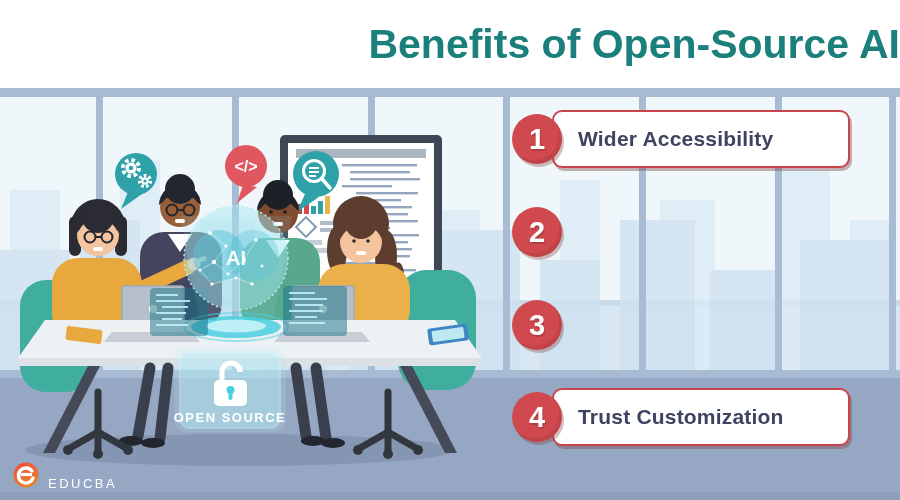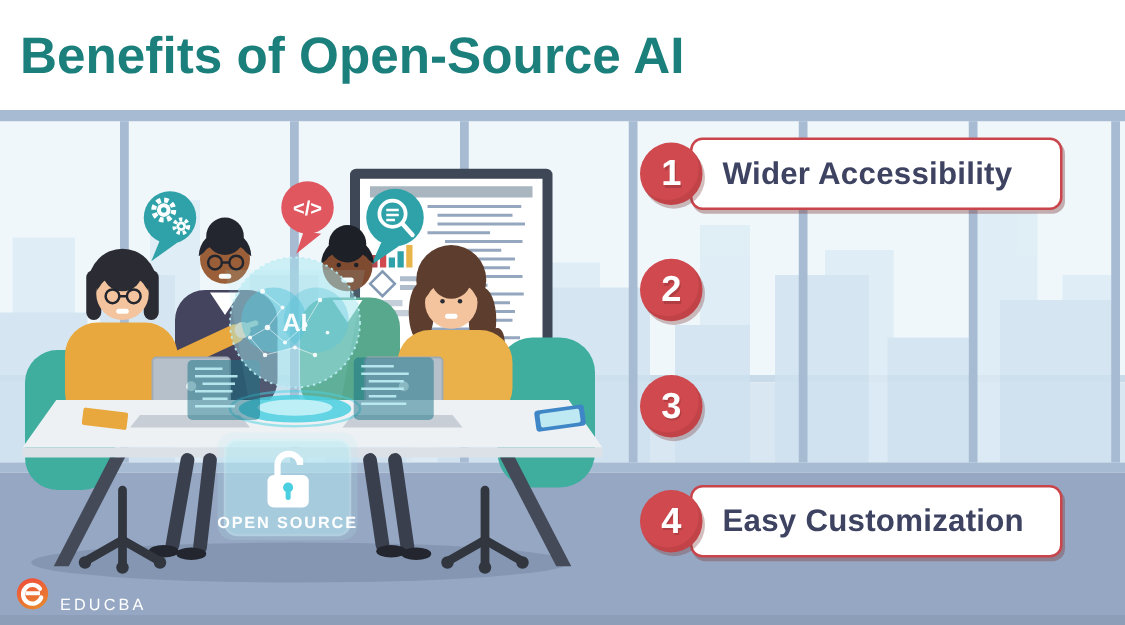--- a/index.html
+++ b/index.html
@@ -2,38 +2,38 @@
 <html><head>
 <meta charset="utf-8">
 <style>
   * { margin: 0; padding: 0; box-sizing: border-box; }
   body { font-family: "Liberation Sans", sans-serif; background: #e9e9e9; }
   #canvas {
     position: relative; width: 900px; height: 500px;
     background: #ffffff; overflow: hidden; outline: 1px solid #d9d9d9;
   }
   .header {
-    position: absolute; top: 0; left: 16px; right: 0; height: 88px;
-    background: #ffffff; display: flex; align-items: center; justify-content: flex-start;
+    position: absolute; top: 0; left: 0; right: 0; height: 88px;
+    background: #ffffff; display: flex; align-items: center; justify-content: flex-end;
   }
   .title {
     font-size: 41px; font-weight: bold; color: #1B7F7C; letter-spacing: 0px;
     font-family: "Liberation Sans", sans-serif;
   }
   #scene { position: absolute; top: 88px; left: 0; width: 900px; height: 412px; }
 
   .benefit-row { position: absolute; left: 512px; width: 338px; height: 58px; z-index: 5; }
   .benefit-box {
     position: absolute; left: 40px; top: 0; width: 298px; height: 58px;
     background: #ffffff; border: 2px solid #C9444B; border-radius: 10px;
     box-shadow: 2px 3px 0 rgba(128,66,66,0.40);
     display: flex; align-items: center; padding-left: 24px;
   }
   .benefit-label {
-    font-size: 25px; font-weight: bold; color: #3D4361; letter-spacing: 0.2px;
+    font-size: 21px; font-weight: bold; color: #3D4361; letter-spacing: 0.2px;
     white-space: nowrap;
   }
   .benefit-badge {
     position: absolute; left: 0; top: 4px; width: 50px; height: 50px;
     background: #D0494E; border-radius: 50%;
     display: flex; align-items: center; justify-content: center;
     box-shadow: 2px 3px 0 rgba(128,66,66,0.35), inset -3px -4px 0 rgba(0,0,0,0.07);
     z-index: 2;
   }
   .benefit-number {
@@ -380,21 +380,21 @@
       <span class="benefit-number">2</span>
     </div>
   </div>
   <div class="benefit-row row-3">
     <div class="benefit-badge">
       <span class="benefit-number">3</span>
     </div>
   </div>
   <div class="benefit-row row-4">
     <div class="benefit-box">
-      <span class="benefit-label">Easy Customization</span>
+      <span class="benefit-label">Trust Customization</span>
     </div>
     <div class="benefit-badge">
       <span class="benefit-number">4</span>
     </div>
   </div>
 
   <div class="brand">
     <svg width="28" height="28" viewBox="0 0 28 28">
       <defs>
         <linearGradient id="lg" x1="0" y1="0" x2="0.4" y2="1">

